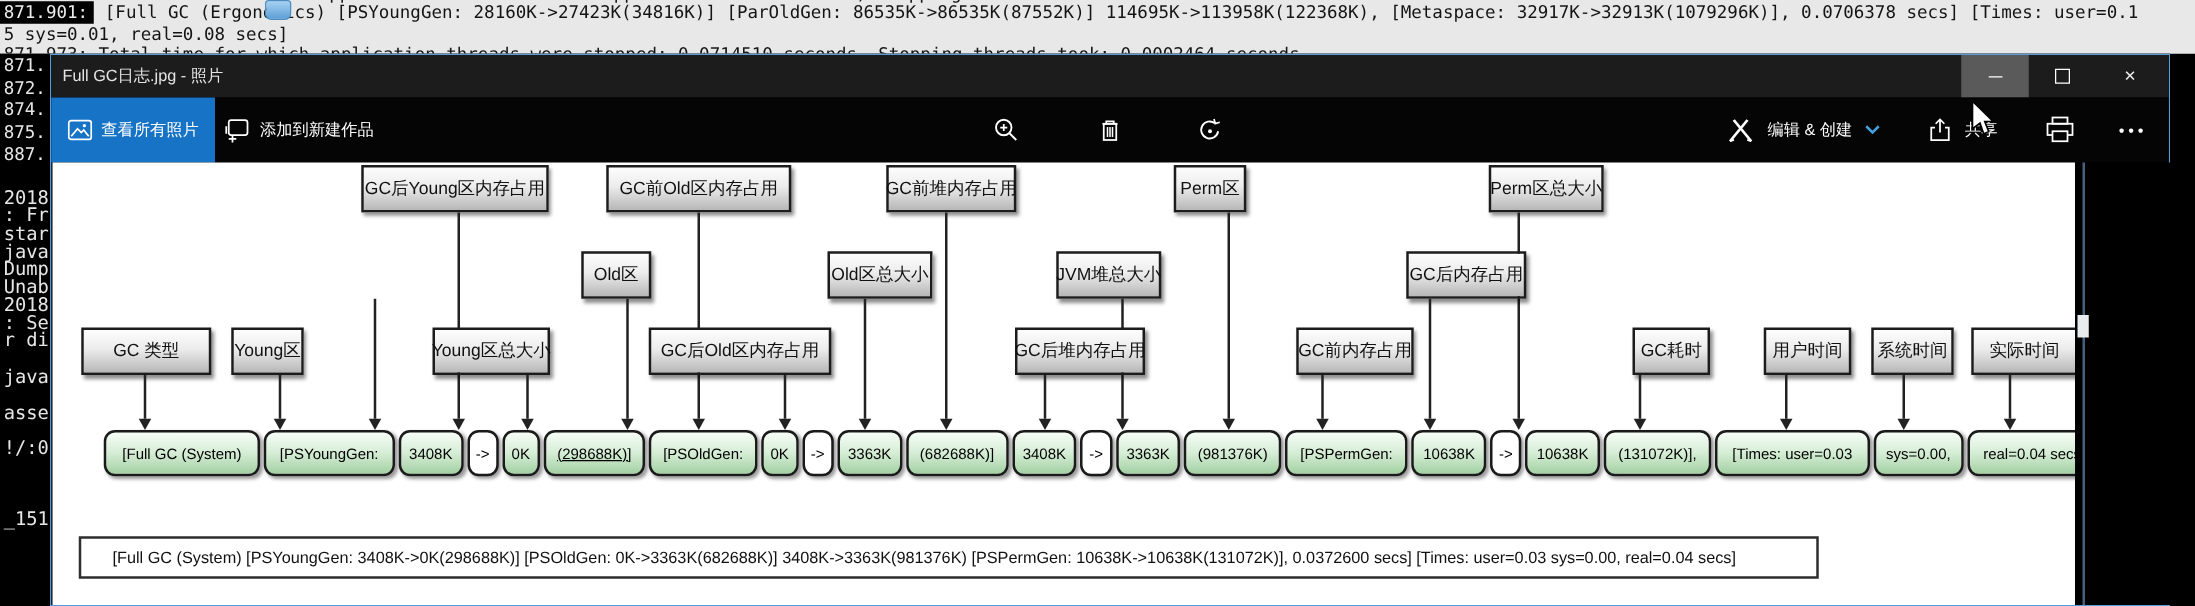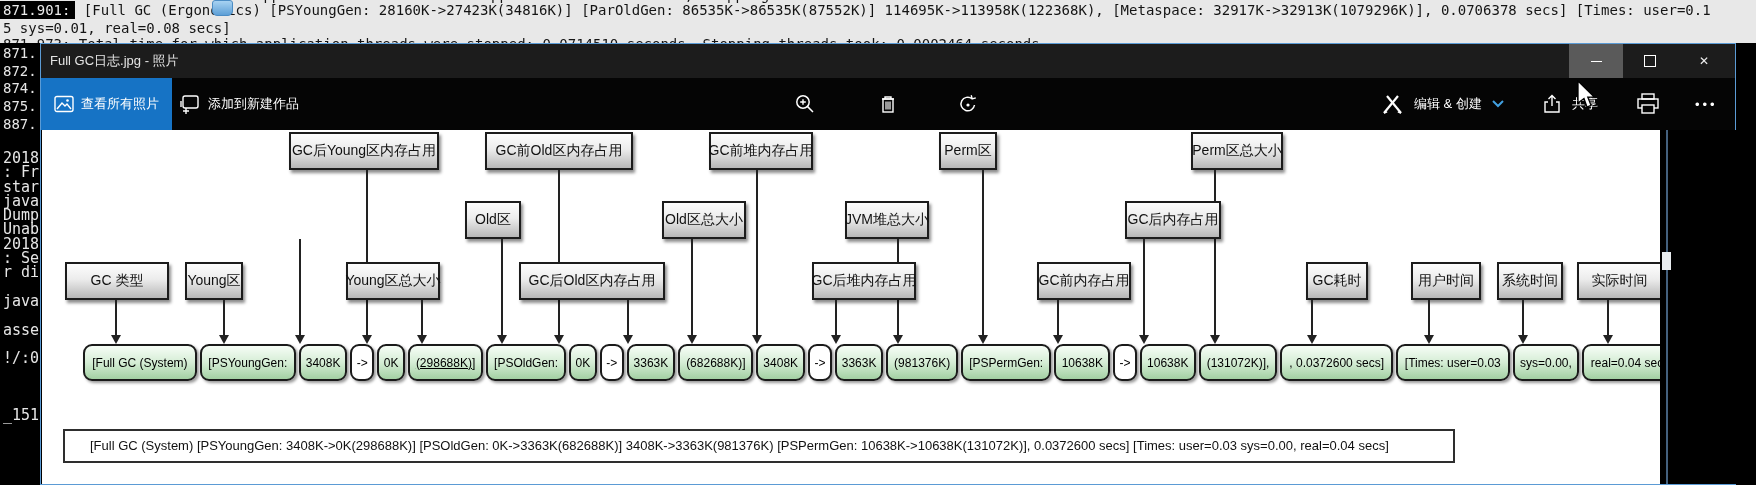--- a/index.html
+++ b/index.html
@@ -183,21 +183,20 @@
           <div class="seg" style="flex: 10 0 auto;">(682688K)]</div>
           <div class="seg" style="flex: 5 0 auto;">3408K</div>
           <div class="seg white" style="flex: 2 0 auto;">-&gt;</div>
           <div class="seg" style="flex: 5 0 auto;">3363K</div>
           <div class="seg" style="flex: 9 0 auto;">(981376K)</div>
           <div class="seg" style="flex: 12 0 auto;">[PSPermGen:</div>
           <div class="seg" style="flex: 6 0 auto;">10638K</div>
           <div class="seg white" style="flex: 2 0 auto;">-&gt;</div>
           <div class="seg" style="flex: 6 0 auto;">10638K</div>
           <div class="seg" style="flex: 11 0 auto;">(131072K)],</div>
-          <div class="seg" style="flex: 15 0 auto;">, 0.0372600 secs]</div>
           <div class="seg" style="flex: 15 0 auto;">[Times: user=0.03</div>
           <div class="seg" style="flex: 8 0 auto;">sys=0.00,</div>
           <div class="seg" style="flex: 13 0 auto;">real=0.04 secs]</div>
         </div>
       <div class="summary">[Full GC (System) [PSYoungGen: 3408K-&gt;0K(298688K)] [PSOldGen: 0K-&gt;3363K(682688K)] 3408K-&gt;3363K(981376K) [PSPermGen: 10638K-&gt;10638K(131072K)], 0.0372600 secs] [Times: user=0.03 sys=0.00, real=0.04 secs]</div>
     <div class="glabel" style="left: 247px; top: 2px; width: 150px;">GC后Young区内存占用</div>
         <div class="connector" style="left: 324px; top: 40px; height: 165px;"></div>
         <div class="arrowhead" style="left: 320px; top: 205px;"></div>
         <div class="glabel" style="left: 443px; top: 2px; width: 148px;">GC前Old区内存占用</div>
         <div class="connector" style="left: 516px; top: 40px; height: 165px;"></div>

